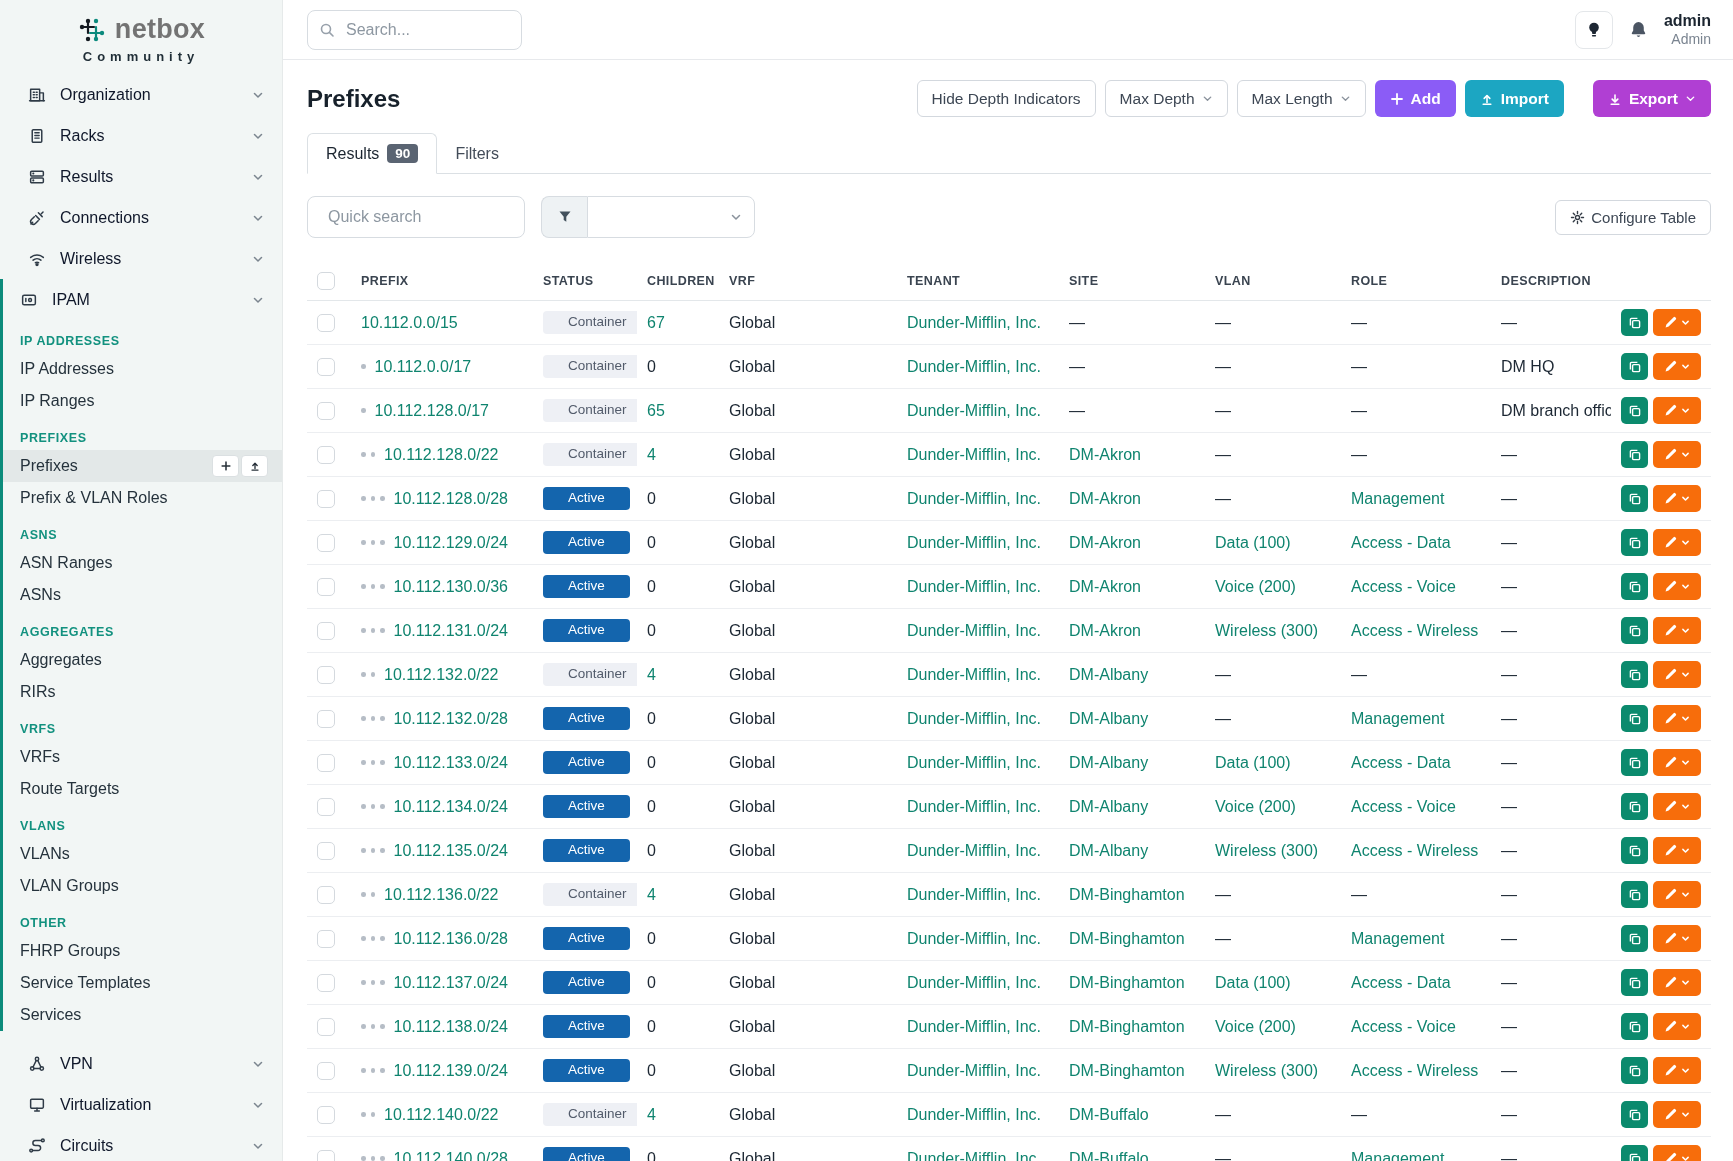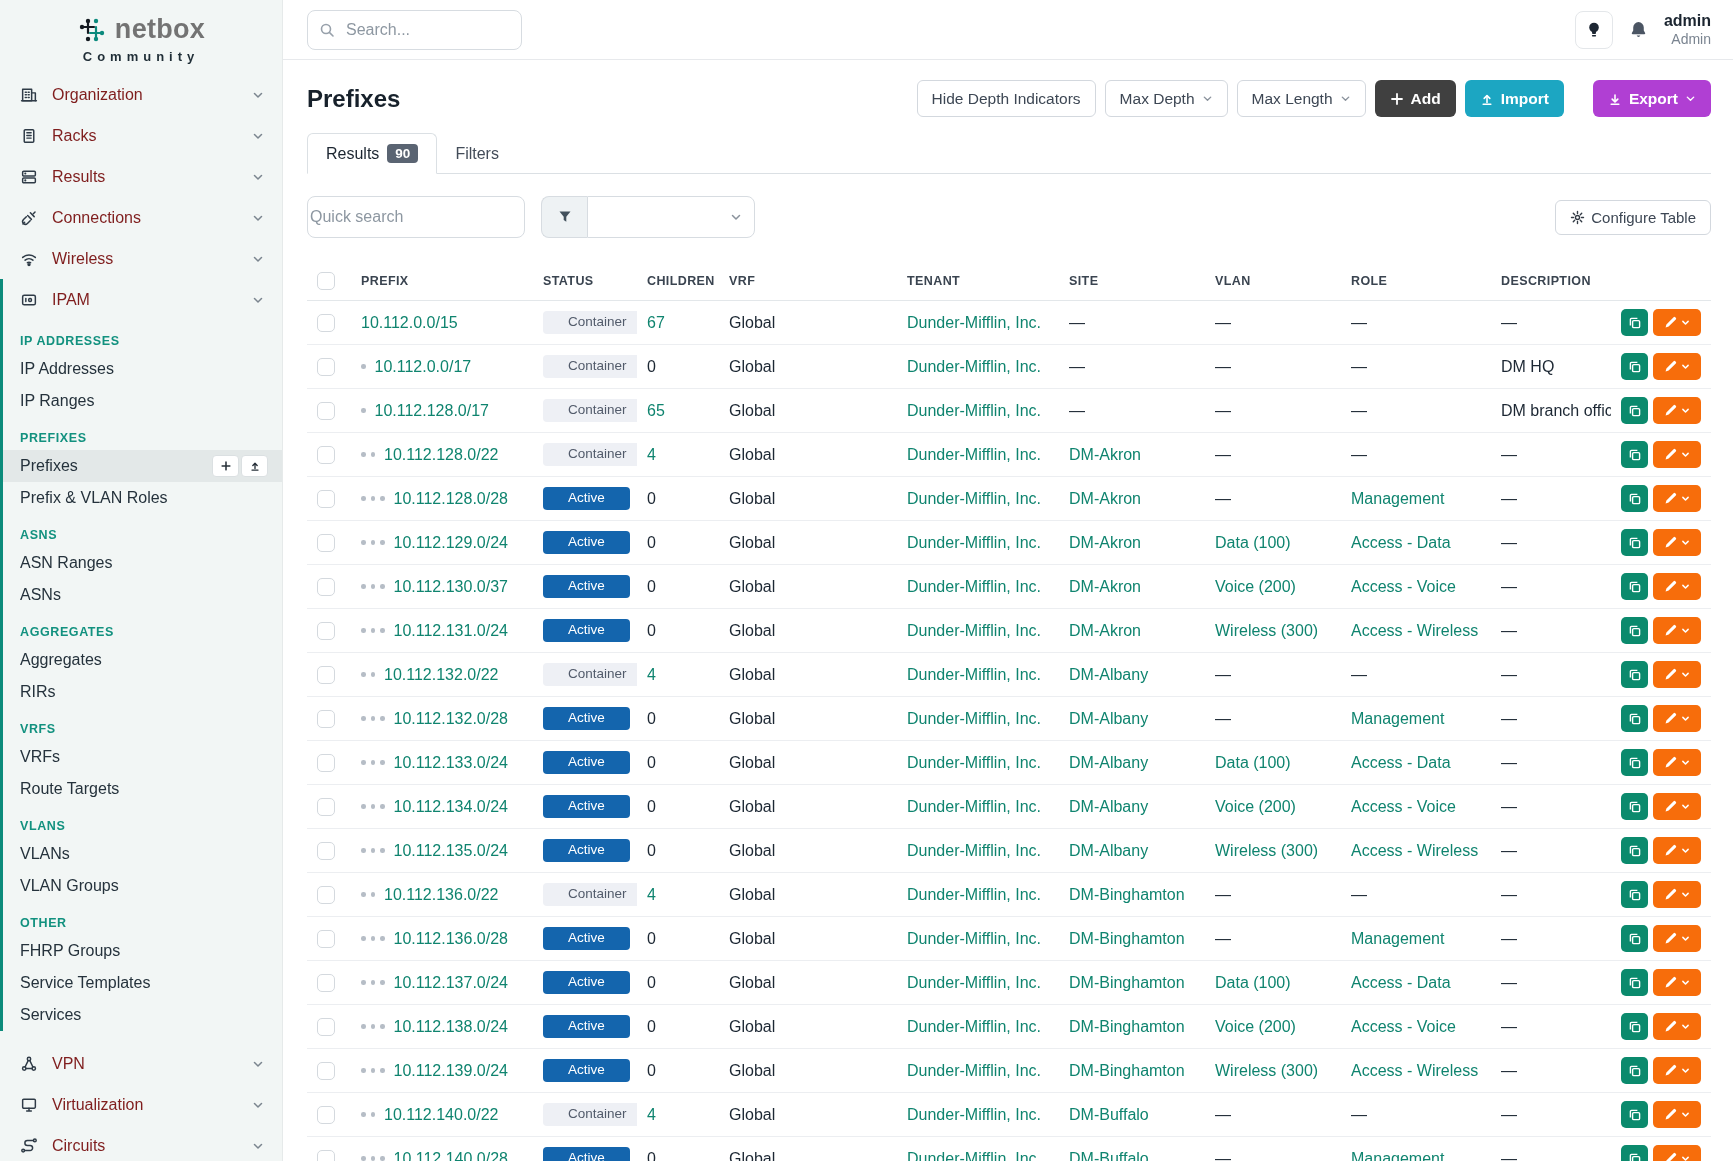--- a/index.html
+++ b/index.html
@@ -17,22 +17,22 @@
     background:#f2f6f5; border-right:1px solid #e6eaea;
     overflow:hidden; position:relative;
   }
   .brand { text-align:center; padding:14px 0 10px; }
   .brand-row { display:flex; align-items:center; justify-content:center; gap:8px; }
   .brand-name { font-size:27px; font-weight:700; color:#737373; letter-spacing:.3px; }
   .brand-sub { margin-top:4px; font-size:13px; font-weight:600; letter-spacing:5px; color:#1f2d36; }
 
   .nav-item {
     display:flex; align-items:center; gap:14px;
-    height:41px; padding:0 18px 0 20px;
-    font-size:16px; color:#7f1d1d; cursor:pointer;
+    height:41px; padding:0 18px 0 28px;
+    font-size:16px; color:#0f172a; cursor:pointer;
   }
   .nav-item .nav-label { flex:1; }
   .nav-icon { width:18px; height:18px; color:#2f3b47; display:inline-flex; }
   .nav-chev { color:#7b858f; display:inline-flex; }
 
   .ipam-group { border-left:3px solid #0c8b7b; }
   .ipam-group .nav-item { padding-left:17px; }
   .side-sec { padding:0; }
   .side-head {
     font-size:12.5px; font-weight:700; letter-spacing:.6px;
@@ -80,42 +80,42 @@
   .page-head { display:flex; align-items:center; padding:20px 22px 6px 24px; }
   .page-title { font-size:24px; font-weight:700; color:#17212b; }
   .head-actions { margin-left:auto; display:flex; align-items:center; gap:9px; }
   .btn {
     display:inline-flex; align-items:center; gap:7px; height:37px;
     border-radius:6px; font-size:15.5px; padding:0 14px; cursor:pointer;
     border:1px solid transparent; font-family:inherit; background:none; white-space:nowrap;
   }
   .btn-outline { background:#fff; border-color:#d3d8de; color:#3d4754; }
   .btn-outline .chev { color:#8a929c; }
-  .btn-add { background:#404040; color:#fff; font-weight:600; }
+  .btn-add { background:#8b5cf6; color:#fff; font-weight:600; }
   .btn-import { background:#1ca6c2; color:#fff; font-weight:600; }
   .btn-export { background:#b03fd3; color:#fff; font-weight:600;margin-left:20px; }
 
   .tabbar { display:flex; align-items:flex-end; margin:10px 22px 0 24px; border-bottom:1px solid #dbe0e4; }
   .tab {
     display:inline-flex; align-items:center; gap:8px; padding:10px 18px;
     font-size:16px; color:#434c59; cursor:pointer;
   }
   .tab.active {
     background:#fff; border:1px solid #dbe0e4; border-bottom:1px solid #fff;
     border-radius:6px 6px 0 0; margin-bottom:-1px; color:#1b2530;
   }
   .tab-badge {
     background:#5a6472; color:#fff; font-size:13.5px; font-weight:600;
     border-radius:4px; padding:2px 8px;
   }
 
   .controls { display:flex; align-items:center; margin:22px 22px 0 24px; }
   .quick-search {
     width:218px; height:42px; border:1px solid #d7dce1; border-radius:8px;
-    padding:0 2px; font-size:16px; color:#1c2733; outline:none; font-family:inherit;
+    padding:0 20px; font-size:16px; color:#1c2733; outline:none; font-family:inherit;
   }
   .quick-search::placeholder { color:#8d97a1; }
   .filter-group { display:flex; margin-left:16px; height:42px; }
   .funnel-btn {
     width:46px; border:1px solid #d7dce1; border-right:none; border-radius:8px 0 0 8px;
     background:#eef2f4; display:flex; align-items:center; justify-content:center; cursor:pointer;
   }
   .filter-select {
     width:168px; border:1px solid #d7dce1; border-radius:0 8px 8px 0; background:#fff;
     display:flex; align-items:center; justify-content:flex-end; padding:0 12px;
@@ -874,21 +874,21 @@
 
   <tr>
     <td class="c-check"><span class="checkbox"></span></td>
     <td class="c-prefix">
                 <div class="cell-prefix">
       <span class="dots">
                     <span class="dot"></span>
                     <span class="dot"></span>
                     <span class="dot"></span>
                   </span>
-      <a href="#" class="lnk">10.112.130.0/37</a>
+      <a href="#" class="lnk">10.112.130.0/36</a>
     </div>
               </td>
     <td class="c-status"><span class="badge active">Active</span></td>
     <td class="c-children">0</td>
     <td class="c-vrf">Global</td>
     <td class="c-tenant"><a href="#" class="lnk">Dunder-Mifflin, Inc.</a></td>
     <td class="c-site"><a href="#" class="lnk">DM-Akron</a></td>
     <td class="c-vlan"><a href="#" class="lnk">Voice (200)</a></td>
     <td class="c-role"><a href="#" class="lnk">Access - Voice</a></td>
     <td class="c-desc">—</td>

